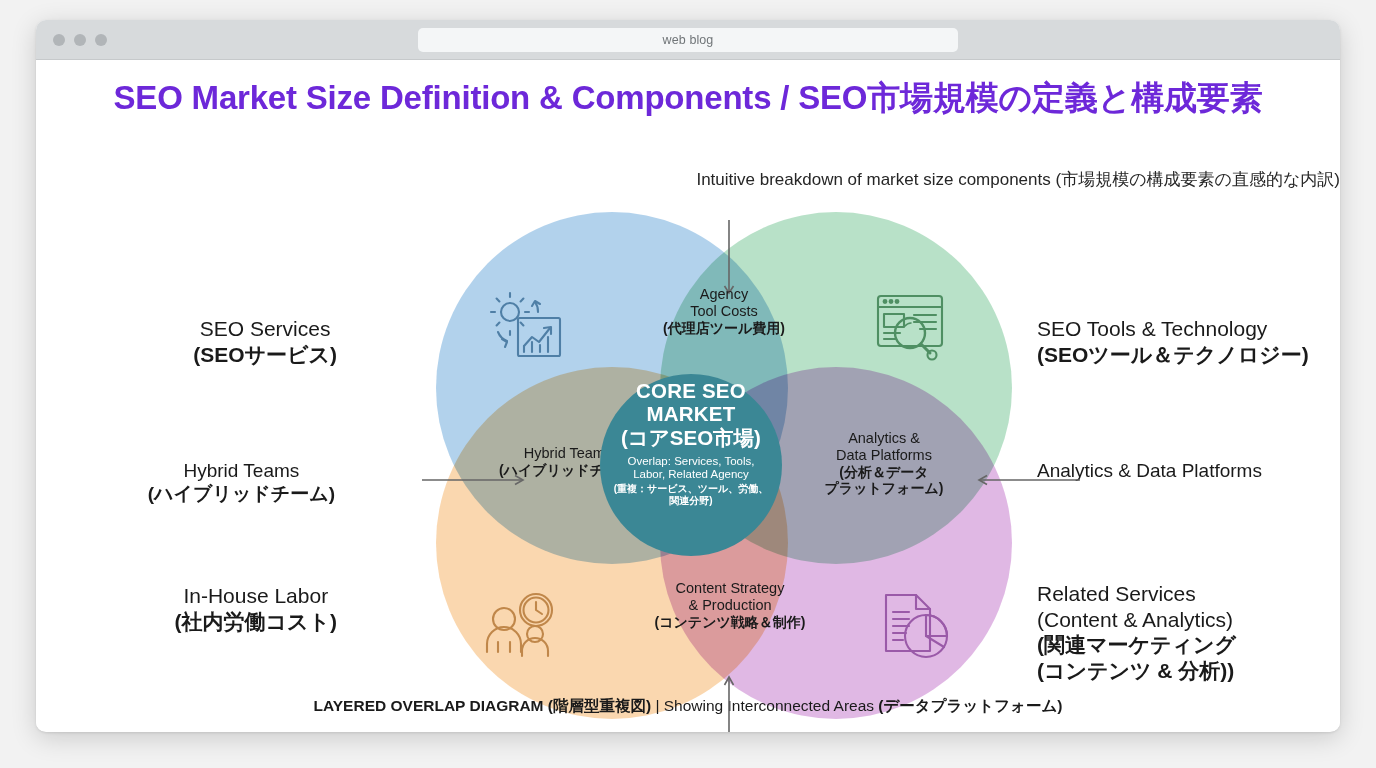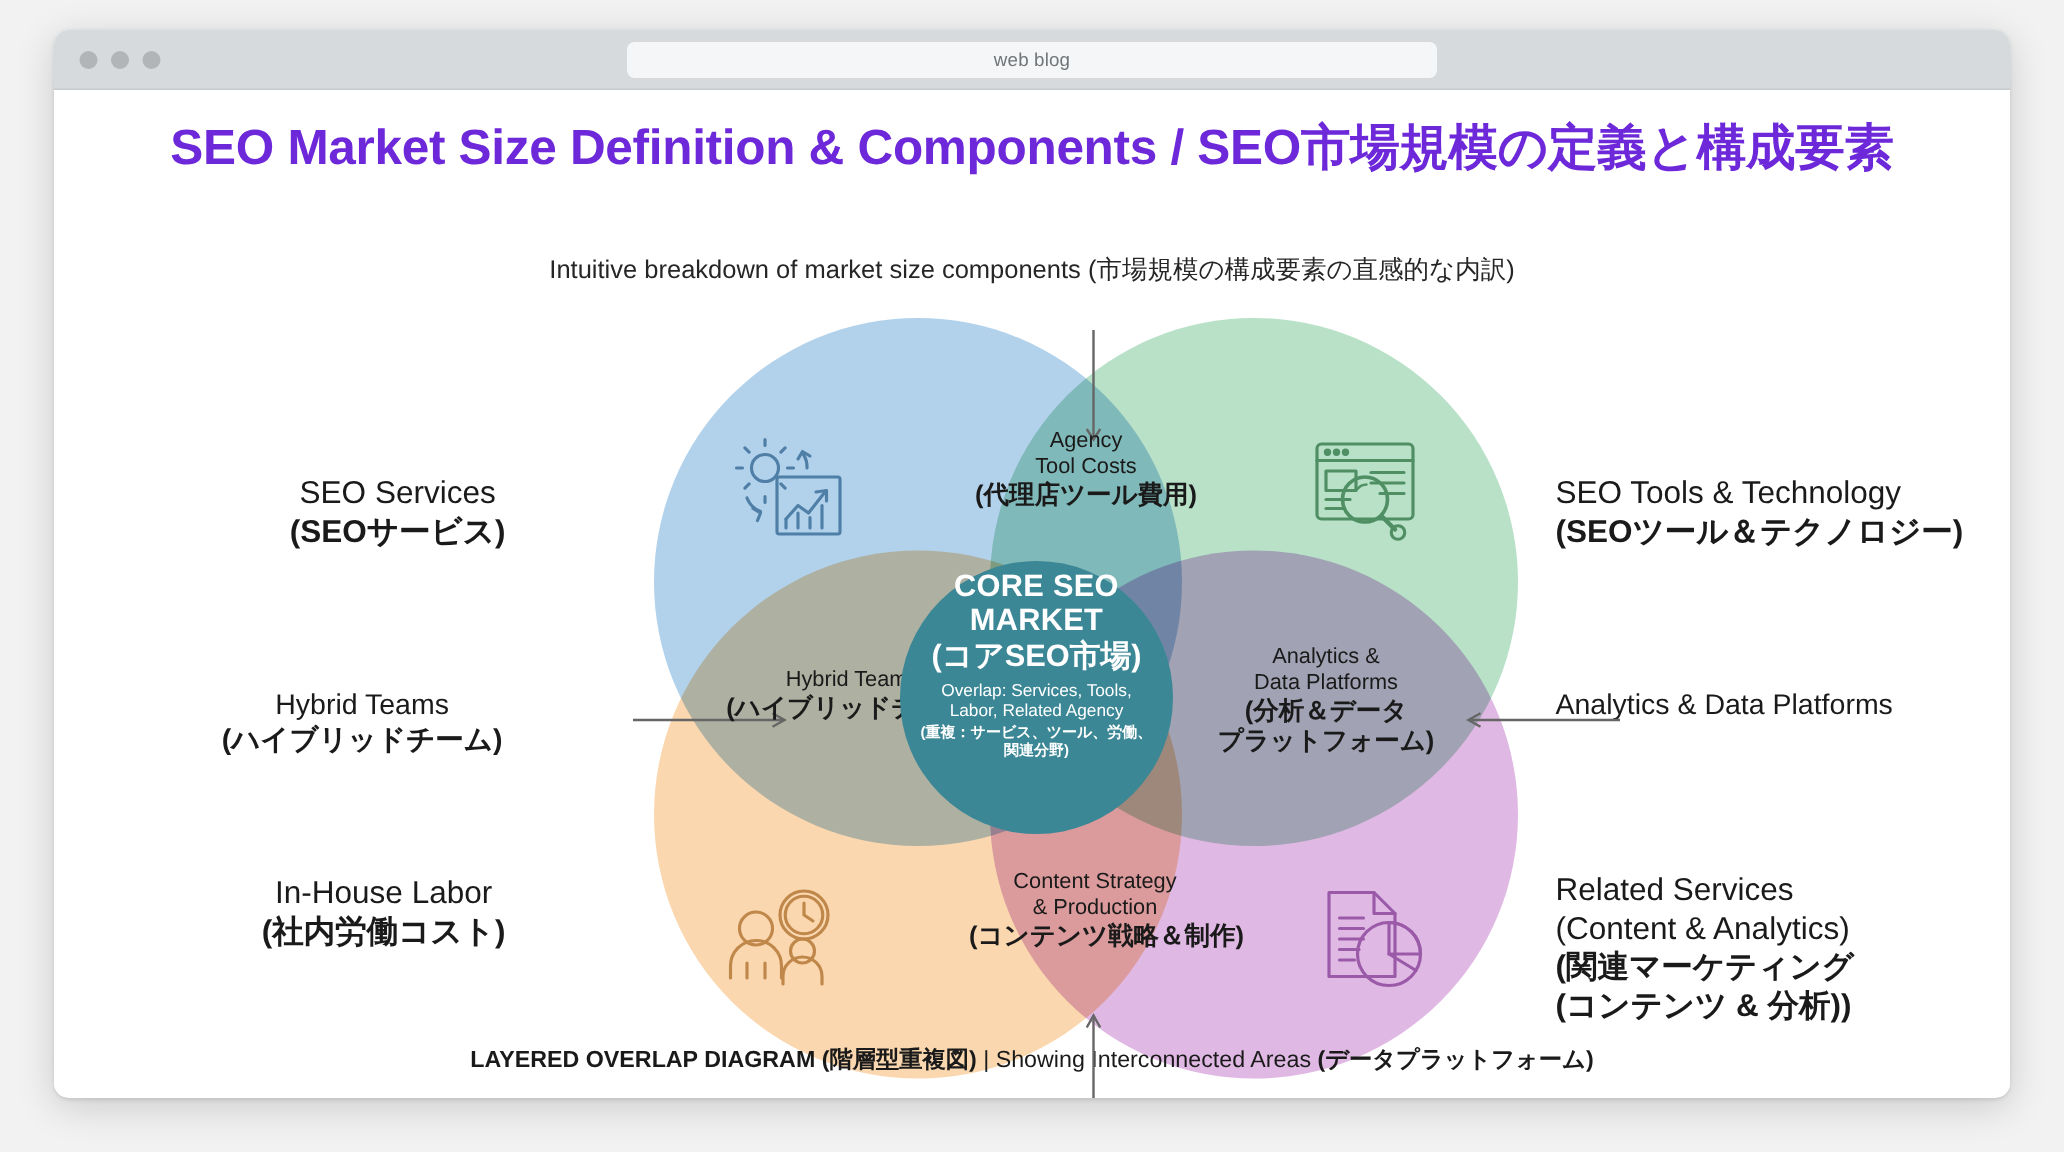--- a/index.html
+++ b/index.html
@@ -47,21 +47,21 @@
   }
   #page-title {
     position: absolute; top: 16px; left: 0; right: 0;
     text-align: center;
     font-size: 33px; font-weight: bold; color: #6d28d9;
     letter-spacing: -0.2px;
     white-space: nowrap;
   }
   #page-subtitle {
     position: absolute; top: 108px; left: 0; right: 0;
-    text-align: center;
+    text-align: right;
     font-size: 17px; color: #262626;
   }
 
   
   #venn {
     position: absolute;
     left: 388px; top: 142px;
     width: 600px; height: 520px;
   }
   .venn-circle {
@@ -98,21 +98,21 @@
 
   .overlap-label {
     position: absolute;
     text-align: center;
     color: #1a1a1a;
     z-index: 5;
     line-height: 1.17;
     white-space: nowrap;
   }
   .ol-en { font-size: 14.5px; }
-  .ol-jp { font-size: 17px; font-weight: bold; }
+  .ol-jp { font-size: 14px; font-weight: bold; }
 
   #label-agency   { left: 225px; top: 84px; width: 150px; }
   #label-hybrid   { left: 58px;  top: 243px; width: 172px; }
   #label-analytics{ left: 380px; top: 228px; width: 160px; }
   #label-content  { left: 222px; top: 378px; width: 168px; }
 
   
   .venn-icon { position: absolute; z-index: 4; }
   #icon-services  { left: 62px;  top: 88px; }
   #icon-tools     { left: 448px; top: 88px; }

